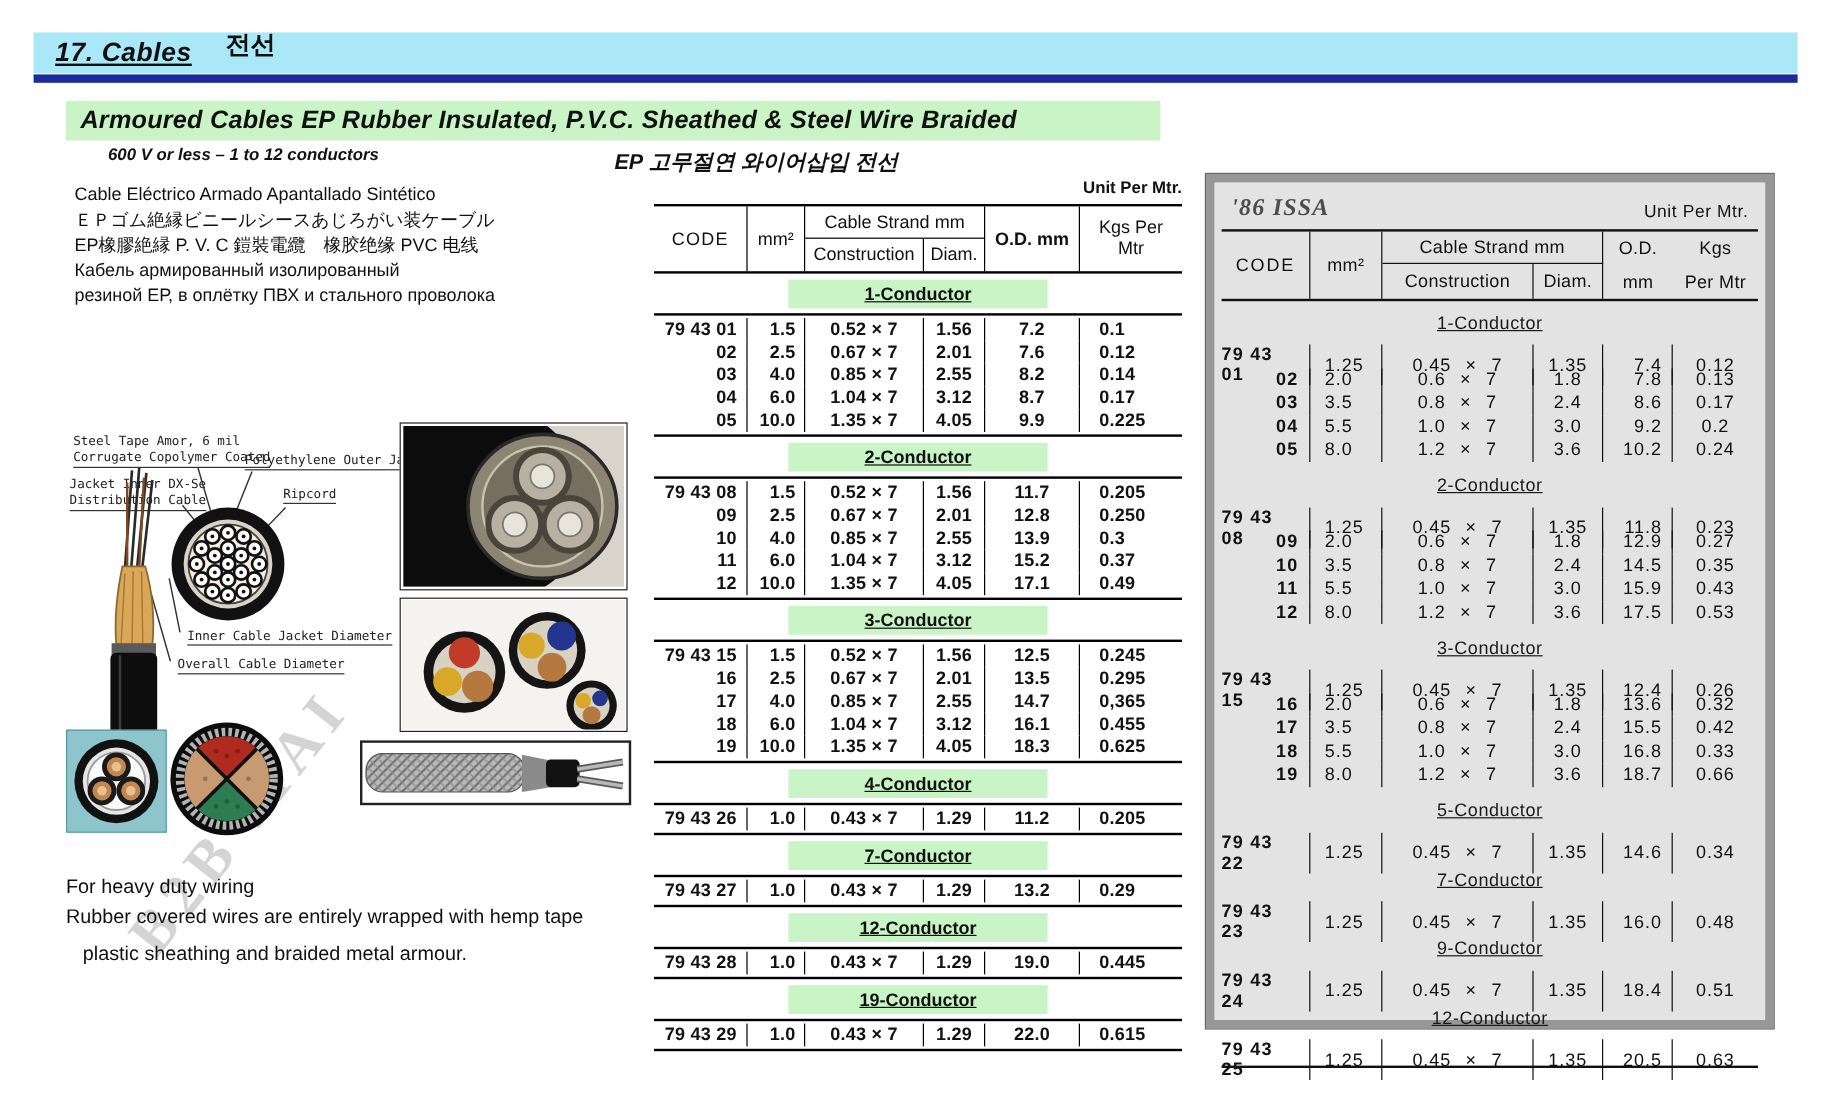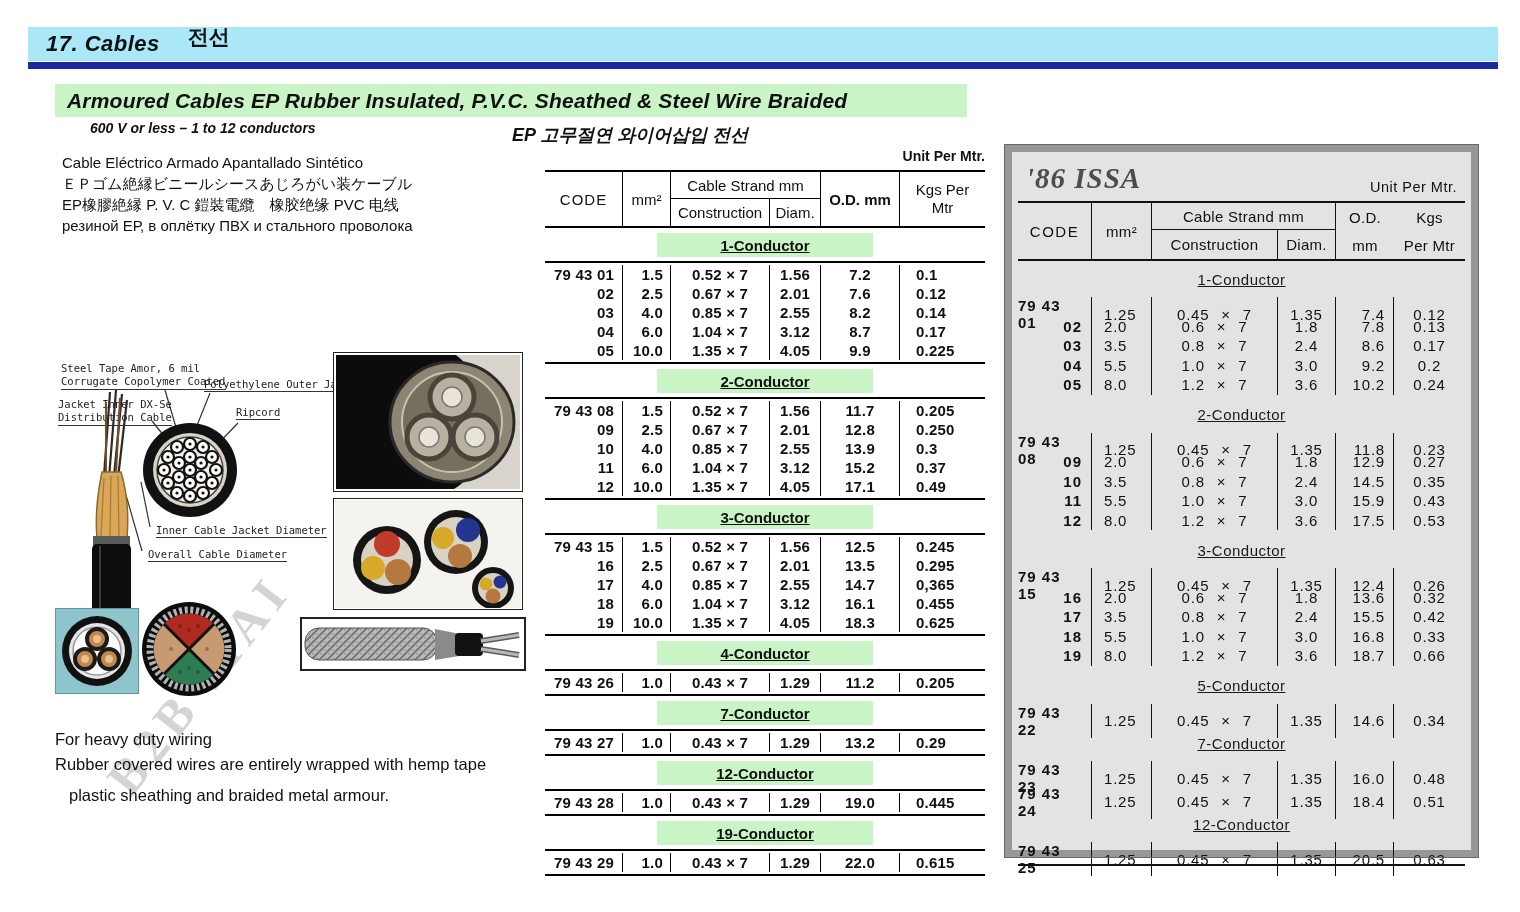--- a/index.html
+++ b/index.html
@@ -3,21 +3,21 @@
 <meta charset="utf-8">
 <style>
   html,body{margin:0;padding:0;background:#fff;}
   body{width:1520px;height:912px;position:relative;overflow:hidden;
        font-family:"Liberation Sans",sans-serif;color:#111;}
   .abs{position:absolute;}
 
   
   .top-bar{left:28px;top:27px;right:22px;height:34px;background:#abe8f7;
            display:flex;align-items:center;padding-left:18px;box-sizing:border-box;}
-  .top-title{font-size:22px;font-weight:bold;font-style:italic;letter-spacing:.5px;}
+  .top-title{font-size:22px;font-weight:bold;font-style:italic;letter-spacing:.5px;text-decoration:underline;}
   .top-title-kr{font-size:21px;font-weight:bold;margin-left:28px;border-bottom:2.5px solid #000;padding-bottom:12px;}
   .navy-line{left:28px;top:62px;right:22px;height:7px;background:#1b2b9e;}
 
   
   .green-title{left:55px;top:84px;width:912px;height:33px;background:#c9f5c6;
                display:flex;align-items:center;padding-left:12px;box-sizing:border-box;}
   .green-title span{font-size:21px;font-weight:bold;font-style:italic;letter-spacing:.2px;}
   .sub-volt{left:90px;top:120px;font-size:14px;font-weight:bold;font-style:italic;}
   .sub-kr{left:512px;top:123px;font-size:18px;font-weight:bold;font-style:italic;}
 
@@ -66,21 +66,21 @@
   .mt-cell.c4{justify-content:center;border-right:1.5px solid #000;}
   .mt-cell.c5{padding-left:16px;}
 
   
   .it-frame{left:1005px;top:145px;width:473px;height:712px;background:#e3e3e3;
             border:7px solid #979797;outline:1px solid #6a6a6a;box-sizing:border-box;
             padding:8px 6px 0 6px;}
   .it-titlerow{display:flex;justify-content:space-between;align-items:flex-end;
                padding:2px 8px 6px 8px;}
   .it-title{font-family:"Liberation Serif",serif;font-style:italic;font-weight:bold;
-            font-size:29px;color:#4d4d4d;letter-spacing:1px;}
+            font-size:20px;color:#4d4d4d;letter-spacing:1px;}
   .it-unit{font-size:14.5px;letter-spacing:.5px;}
   .it-header{display:grid;grid-template-columns:74px 60px 126px 58px 129px;
              grid-template-rows:27px 29px;border-top:2px solid #111;border-bottom:2px solid #111;
              font-size:15px;letter-spacing:.3px;}
   .it-header>div{display:flex;align-items:center;justify-content:center;}
   .ih-code{grid-column:1;grid-row:1/3;border-right:1.5px solid #111;letter-spacing:1.5px;}
   .ih-mm2{grid-column:2;grid-row:1/3;border-right:1.5px solid #111;}
   .ih-strand{grid-column:3/5;grid-row:1;border-right:1.5px solid #111;border-bottom:1.5px solid #111;}
   .ih-constr{grid-column:3;grid-row:2;border-right:1.5px solid #111;}
   .ih-diam{grid-column:4;grid-row:2;border-right:1.5px solid #111;}
@@ -115,20 +115,21 @@
 <div class="abs green-title">
   <span>Armoured Cables  EP Rubber Insulated, P.V.C. Sheathed  &amp; Steel Wire Braided</span>
 </div>
 <div class="abs sub-volt">600 V or less – 1 to 12 conductors</div>
 <div class="abs sub-kr">EP 고무절연 와이어삽입 전선</div>
 
 <div class="abs desc">
   <div>Cable Eléctrico Armado Apantallado Sintético</div>
   <div>ＥＰゴム絶縁ビニールシースあじろがい装ケーブル</div>
   <div>EP橡膠絶縁 P. V. C 鎧裝電纜　橡胶绝缘 PVC 电线</div>
+  <div>Кабель армированный изолированный</div>
   <div>резиной ЕР, в оплётку ПВХ и стального проволока</div>
 </div>
 
 <div class="abs watermark">B2B MAI</div>
 
 <div class="abs dlabel" style="left:44px;top:362px;margin-left:17px;">
   <div>Steel Tape Amor, 6 mil</div>
   <div class="ul">Corrugate Copolymer Coated</div>
 </div>
 <div class="abs dlabel" style="left:204px;top:378px;">
@@ -721,20 +722,23 @@
       <div class="it-group">
         <div class="it-row">
           <div class="it-cell c0">79 43 23</div>
           <div class="it-cell c1">1.25</div>
           <div class="it-cell c2">0.45 × 7</div>
           <div class="it-cell c3">1.35</div>
           <div class="it-cell c4">16.0</div>
           <div class="it-cell c5">0.48</div>
         </div>
       </div>
+      <div class="it-banner">
+        <span class="it-banner-text">9-Conductor</span>
+      </div>
       <div class="it-group">
         <div class="it-row">
           <div class="it-cell c0">79 43 24</div>
           <div class="it-cell c1">1.25</div>
           <div class="it-cell c2">0.45 × 7</div>
           <div class="it-cell c3">1.35</div>
           <div class="it-cell c4">18.4</div>
           <div class="it-cell c5">0.51</div>
         </div>
       </div>

